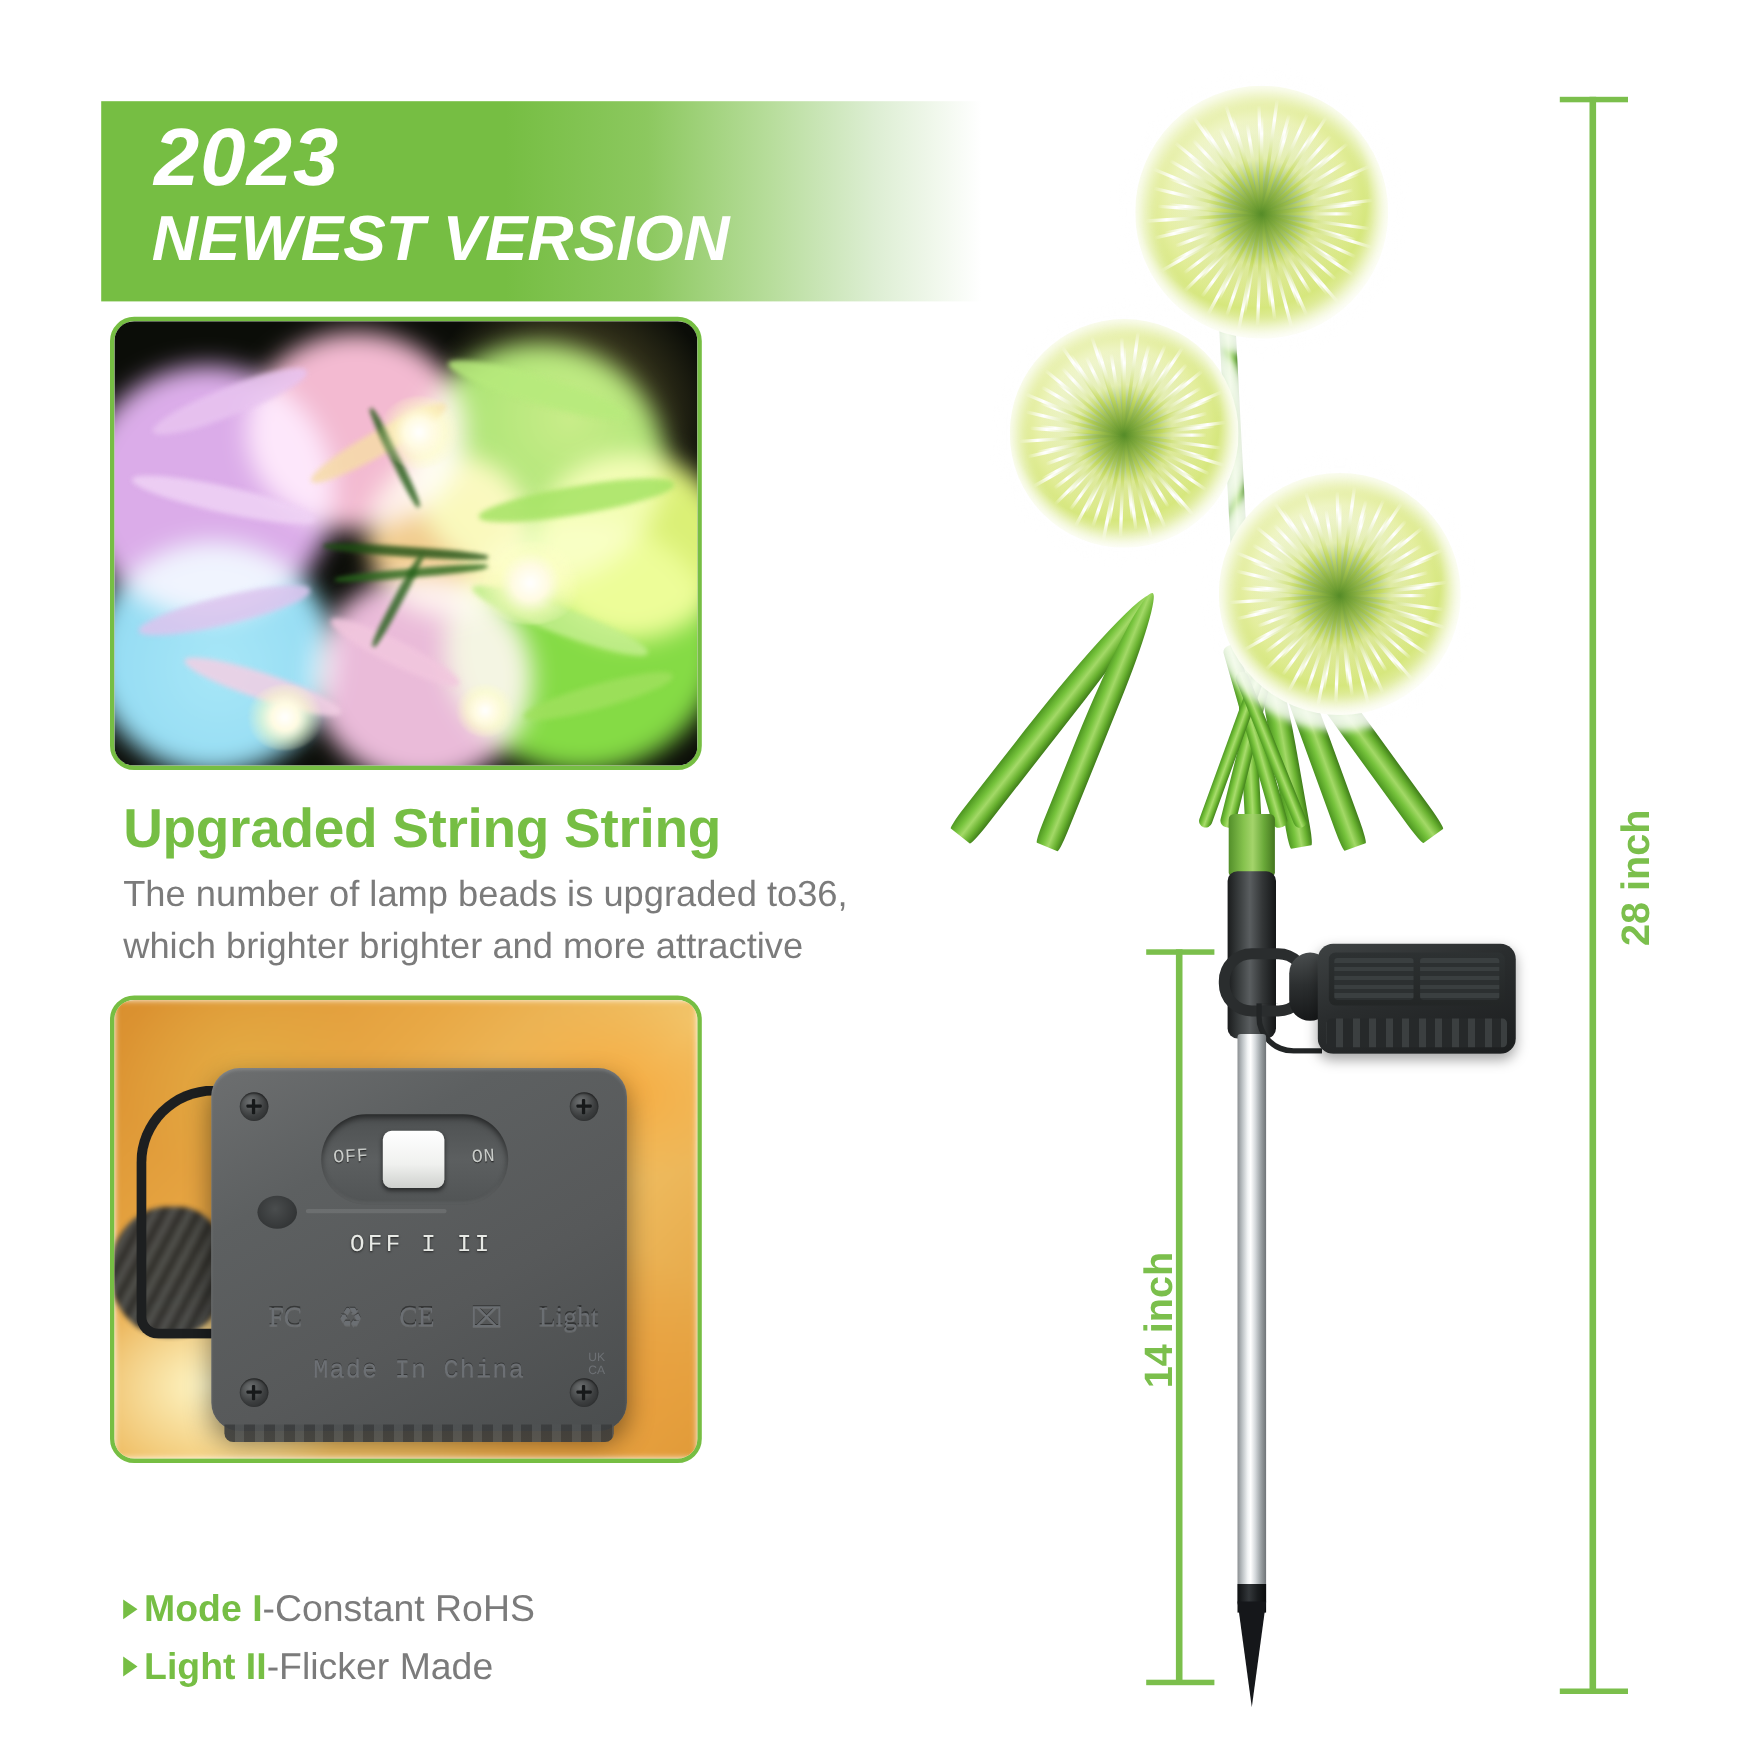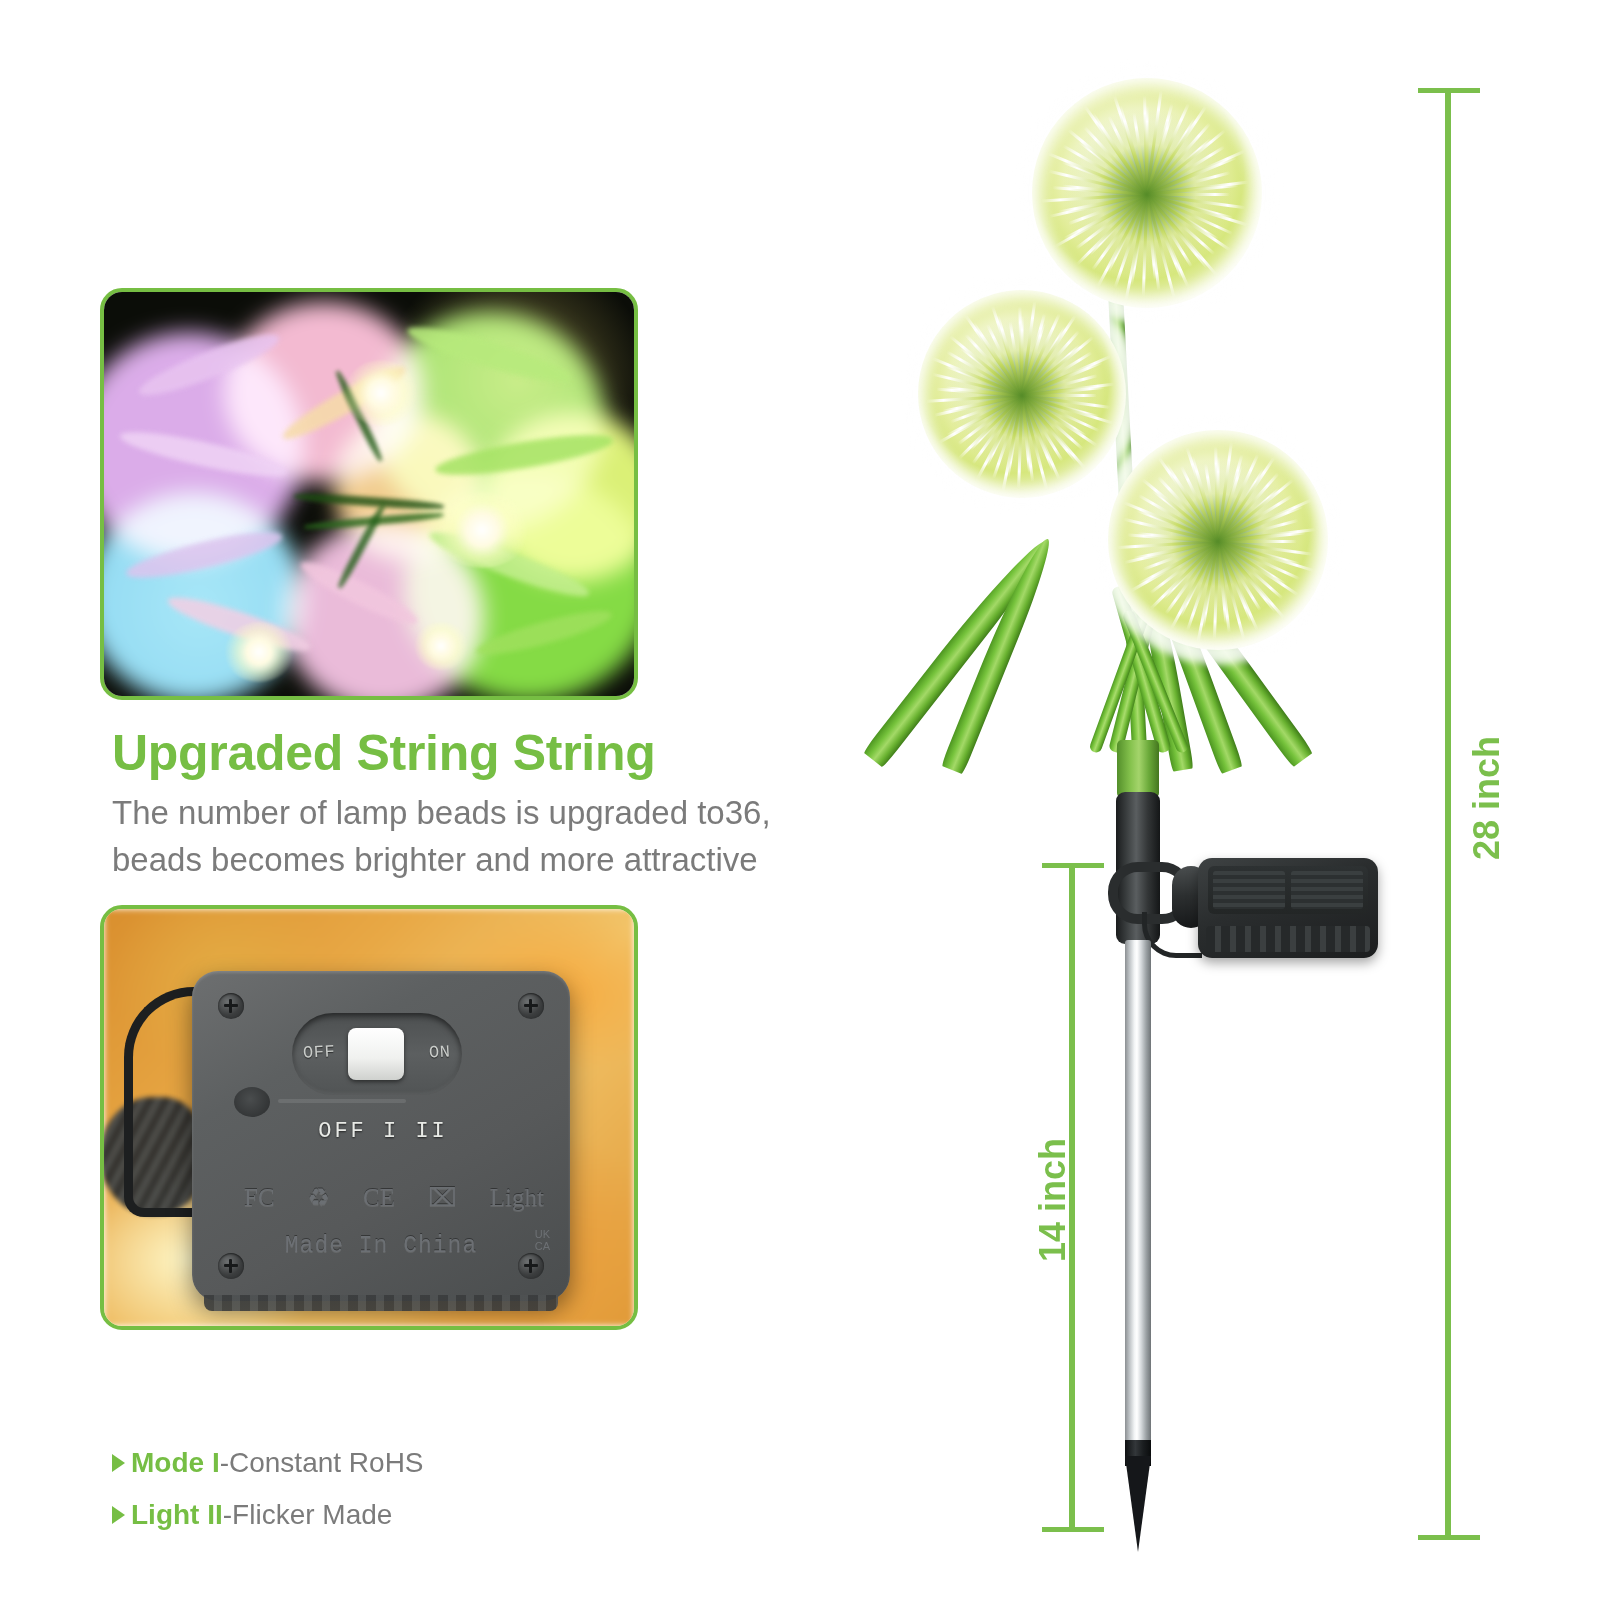--- a/index.html
+++ b/index.html
@@ -287,21 +287,21 @@
 
   #modes-list {
     position: absolute;
     left: 112px;
     top: 1437px;
   }
   .mode-row {
     display: flex;
     align-items: center;
     height: 52px;
-    font-size: 28px;
+    font-size: 34px;
     font-weight: 300;
     white-space: nowrap;
   }
   .bullet-tri {
     display: inline-block;
     width: 0;
     height: 0;
     border-left: 13px solid #76be44;
     border-top: 9px solid transparent;
     border-bottom: 9px solid transparent;
@@ -483,20 +483,24 @@
     white-space: nowrap;
     transform-origin: 0 0;
     transform: rotate(-90deg);
   }
 </style>
 </head>
 <body>
 
 <div id="page">
 
+  <div id="banner">
+    <div id="banner-year">2023</div>
+    <div id="banner-sub">NEWEST VERSION</div>
+  </div>
 
   <div class="photo-frame" id="photo-lights">
     <div class="lit-bg"></div>
 
     <div class="blob" style="left:-30px;  top:40px;  width:230px; height:230px; background:#d9a8e8;"></div>
     <div class="blob" style="left:-20px;  top:200px; width:220px; height:210px; background:#8fd9f2;"></div>
     <div class="blob" style="left:120px;  top:10px;  width:200px; height:180px; background:#f2b6cf;"></div>
     <div class="blob" style="left:270px;  top:20px;  width:230px; height:220px; background:#9fe06a;"></div>
     <div class="blob" style="left:300px;  top:180px; width:250px; height:230px; background:#7fd93f;"></div>
     <div class="blob" style="left:180px;  top:230px; width:200px; height:190px; background:#e9b7d8;"></div>
@@ -519,21 +523,21 @@
     <div class="stemline" style="left:205px; top:120px; width:100px; height:8px; background:#1f5a14; transform:rotate(64deg);"></div>
     <div class="stemline" style="left:210px; top:250px; width:95px; height:8px; background:#24601a; transform:rotate(-62deg);"></div>
 
     <div class="spark" style="left:240px; top:68px;  width:74px;  height:66px;"></div>
     <div class="spark" style="left:330px; top:200px; width:96px;  height:76px;"></div>
     <div class="spark" style="left:120px; top:330px; width:70px;  height:60px;"></div>
     <div class="spark" style="left:310px; top:330px; width:54px;  height:48px;"></div>
   </div>
 
   <div class="sec-title" id="title-lights">Upgraded String String</div>
-  <div class="sec-body" id="body-lights">The number of lamp beads is upgraded to36, beads becomes brighter and more attractive</div>
+  <div class="sec-body" id="body-lights">The number of lamp beads is upgraded to36, which brighter brighter and more attractive</div>
 
   <div class="photo-frame" id="photo-switch">
     <div class="switch-bg"></div>
 
     <div id="cable-coil"></div>
     <div id="cable"></div>
 
     <div id="switch-body">
       <div class="screw" style="left:26px;  top:22px;"></div>
       <div class="screw" style="right:26px; top:22px;"></div>

